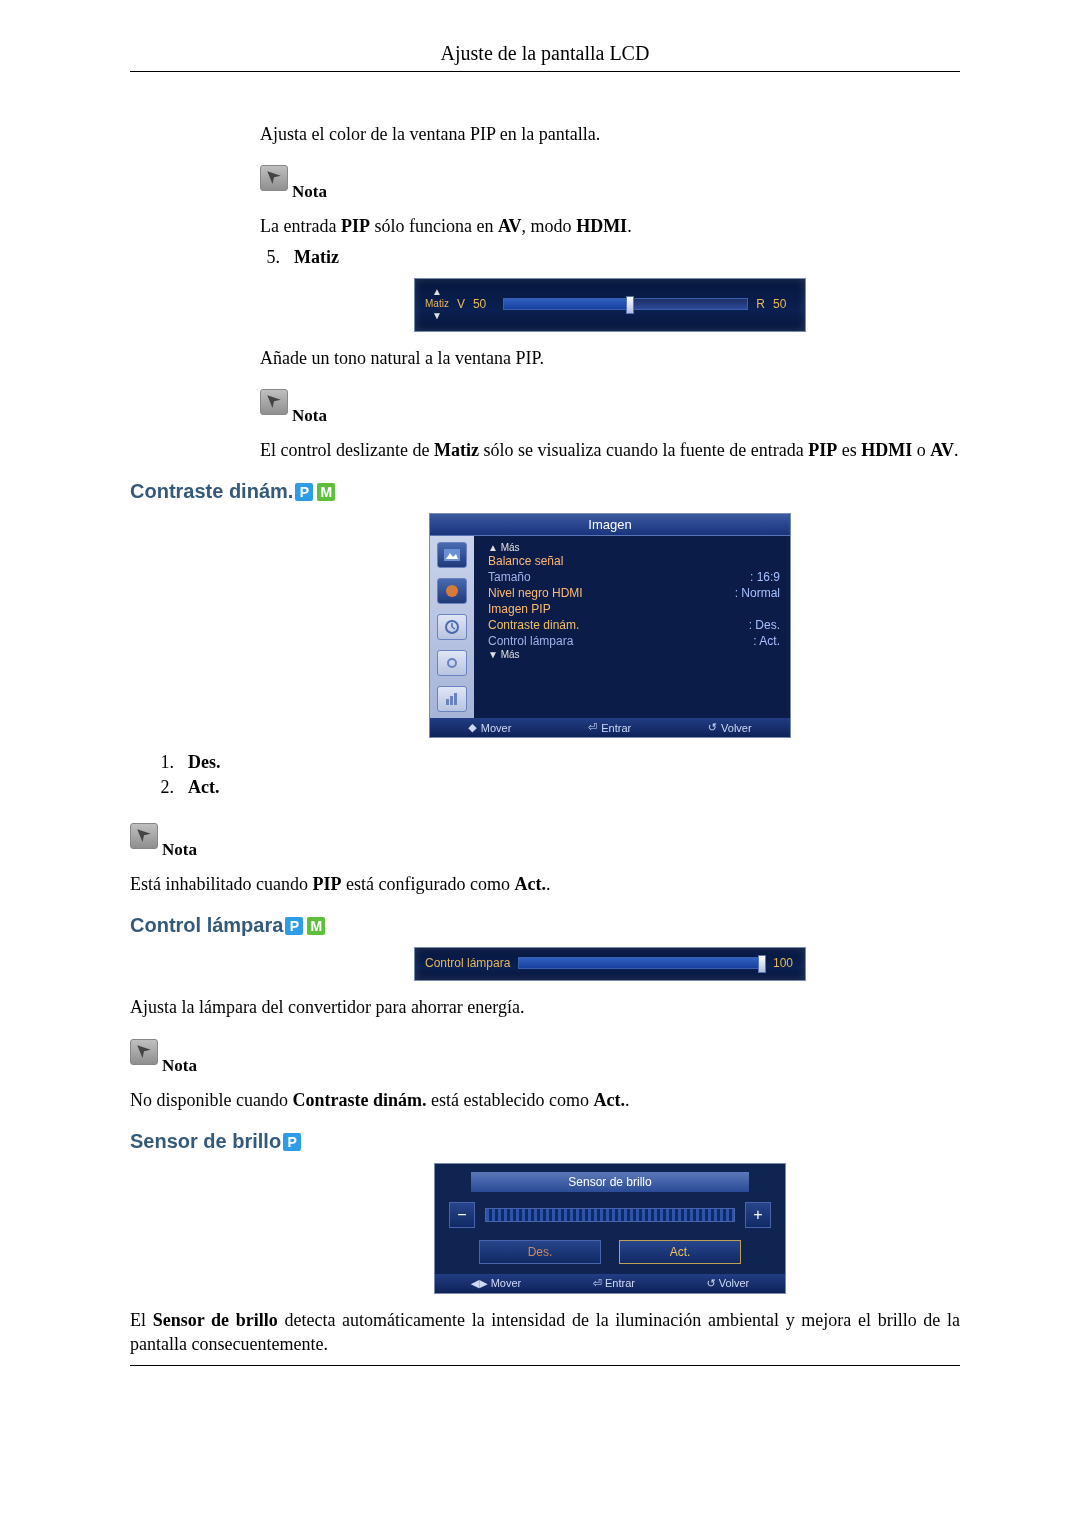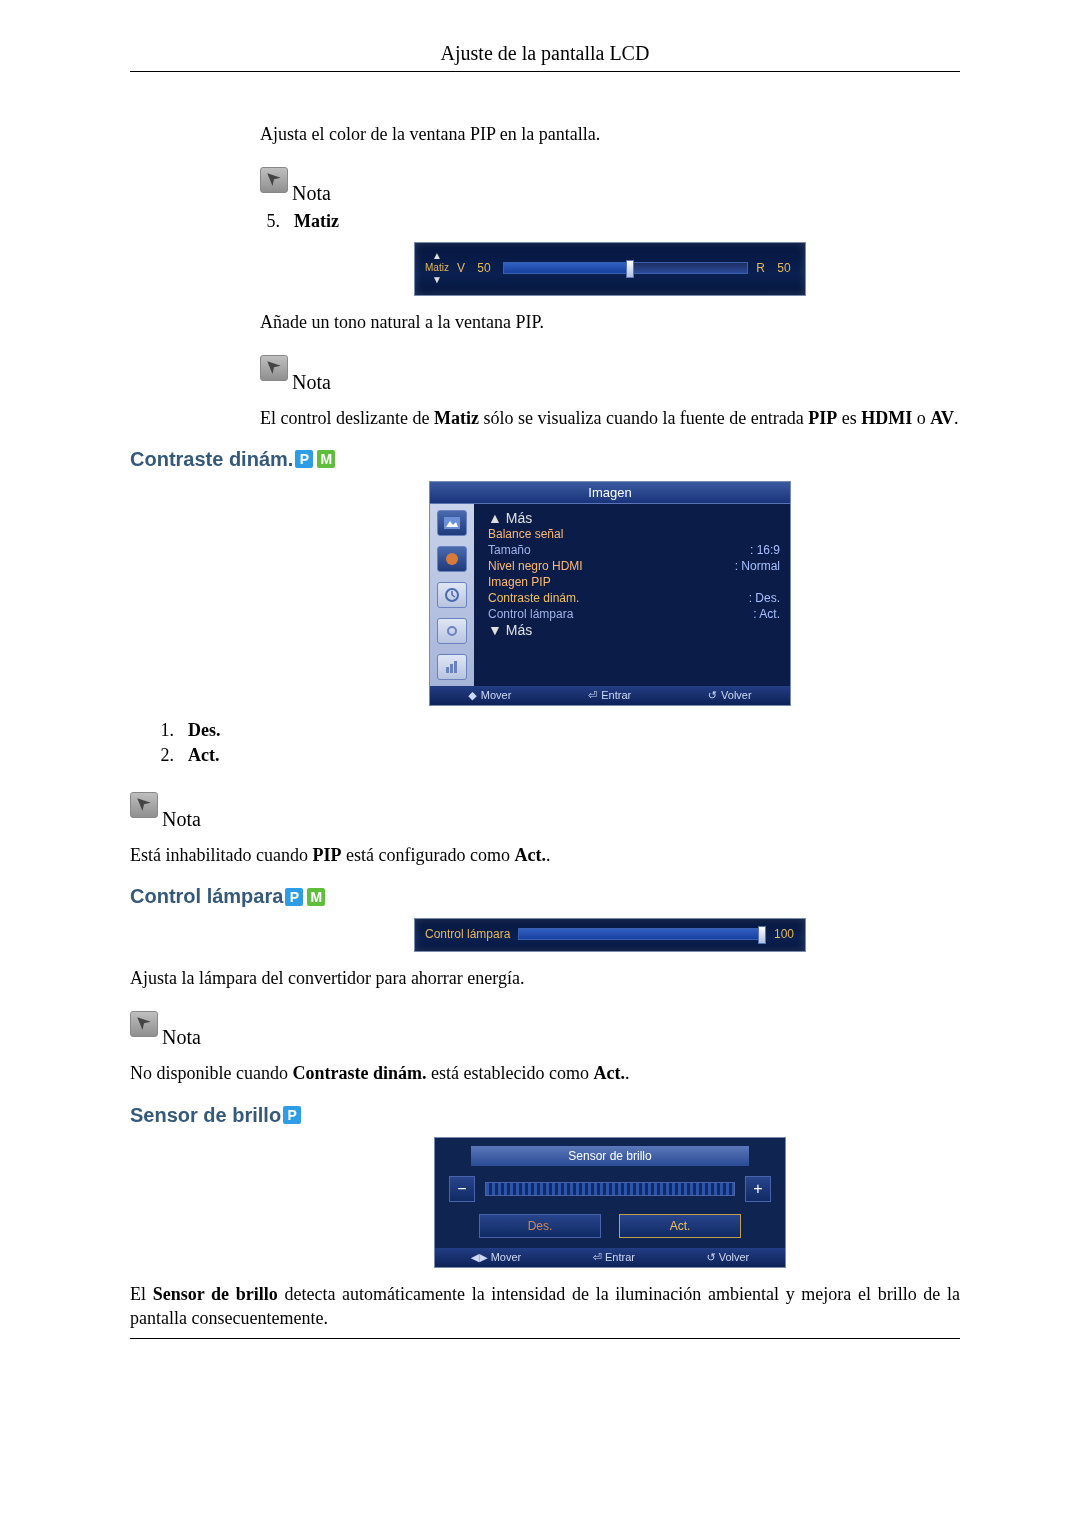--- a/index.html
+++ b/index.html
@@ -46,21 +46,21 @@
     width: 26px;
     height: 24px;
     border: 1px solid #888;
     border-radius: 3px;
     background: linear-gradient(#bfbfbf,#8f8f8f);
     display: flex;
     align-items: center;
     justify-content: center;
   }
   .note-icon svg { width: 18px; height: 18px; }
-  .note-label { font-weight: normal; font-size: 20px; margin-top: 28px; }
+  .note-label { font-weight: bold; font-size: 17px; margin-top: 28px; }
   .bold { font-weight: bold; }
   .list-row { display: flex; gap: 14px; margin: 4px 0; padding-left: 2px; }
   .list-num { width: 18px; text-align: right; }
   .section-heading {
     font-family: Arial, Helvetica, sans-serif;
     font-weight: bold;
     font-size: 20px;
     color: #34597a;
     display: flex;
     align-items: center;
@@ -107,21 +107,21 @@
   }
   .slider-fill {
     position: absolute; left:0; top:0; bottom:0;
     background: linear-gradient(#3060c0,#1840a0);
   }
   .slider-thumb {
     position: absolute; top:-3px; width: 6px; height: 16px;
     background: linear-gradient(#ffffff,#b0c0e0);
     border: 1px solid #5a74b5;
   }
-  .slider-val { min-width: 22px; text-align:center; }
+  .slider-val { min-width: 22px; text-align:left; }
 
   
   .osd-menu {
     width: 360px;
     border: 1px solid #7a8bb0;
     background: #0c1c48;
     font-family: Arial, Helvetica, sans-serif;
     font-size: 12px;
     color: #e0e0e0;
   }
@@ -147,21 +147,21 @@
     border-radius: 3px;
     display:flex; align-items:center; justify-content:center;
   }
   .side-icon.light { background: linear-gradient(#dfe6f5,#b8c4e0); }
   .osd-list { flex:1; padding: 6px 10px 2px 14px; }
   .osd-item { display:flex; justify-content:space-between; padding: 1px 0; }
   .osd-item .lbl { color:#9fb3e8; }
   .osd-item.active .lbl { color:#f0c060; }
   .osd-item.disabled .lbl { color:#fdba74; }
   .osd-item .val { color:#a8c0ff; }
-  .osd-arrow-row { color:#e0e0e0; font-size:14px; }
+  .osd-arrow-row { color:#e0e0e0; font-size:10px; }
   .osd-footer {
     display:flex; justify-content:space-around;
     background: linear-gradient(#223d84,#0e2258);
     padding: 3px 0;
     color:#cdd9f5; font-size:11px;
   }
   .osd-footer span { display:flex; align-items:center; gap:4px; }
 
   
   .sensor-panel {
@@ -217,20 +217,23 @@
 
     <p class="para">Ajusta el color de la ventana PIP en la pantalla.</p>
     <div class="note-row">
       <span class="note-icon">
         <svg viewBox="0 0 24 24">
             <path fill="#444" d="M3 3l18 6-9 2-2 9z"></path>
           </svg>
       </span>
       <span class="note-label">Nota</span>
     </div>
+    <p class="para">
+      <span>La entrada </span><span class="bold">PIP</span><span> sólo funciona en </span><span class="bold">AV</span><span>, modo </span><span class="bold">HDMI</span><span>.</span>
+    </p>
 
     <div class="list-row">
       <span class="list-num">5.</span>
       <span class="bold">Matiz</span>
     </div>
 
     <div class="center-block">
       <div class="osd-strip">
         <div class="arrow-col">
             <span>▲</span>

